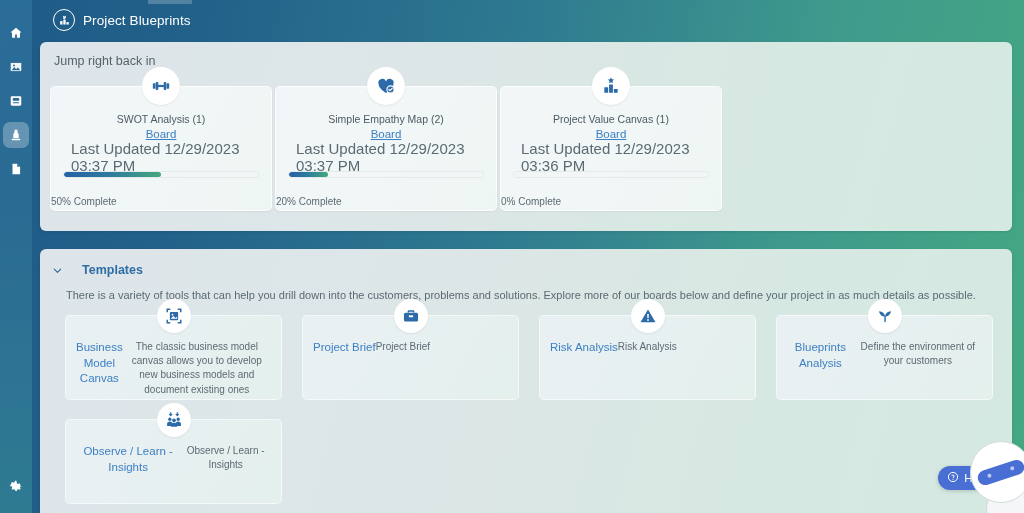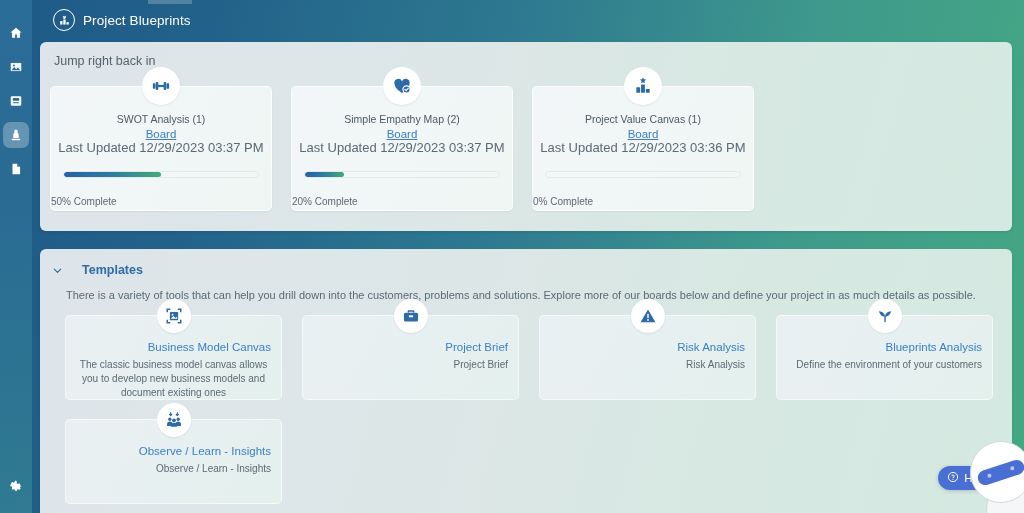--- a/index.html
+++ b/index.html
@@ -81,21 +81,21 @@
 
   #recent-heading {
     position: absolute; left: 14px; top: 12px;
     font-size: 12.5px; color: #55636b;
   }
 
   
   #recent-row {
     position: absolute; left: 10px; top: 44px;
     width: 952px;
-    display: flex; gap: 19px;
+    display: flex; gap: 3px;
   }
   .rcard {
     position: relative;
     width: 222px; height: 125px;
     background: linear-gradient(120deg, #f2f6f8 0%, #f1f6f6 55%, #eef6f3 100%);
     border: 1px solid rgba(255,255,255,0.75);
     border-radius: 5px;
     box-shadow: 0 1px 2px rgba(0,0,0,0.05);
     display: flex; flex-direction: column; align-items: center;
     padding-top: 26px;
@@ -104,21 +104,21 @@
     position: absolute; top: -20px; left: 50%;
     transform: translateX(-50%);
     width: 38px; height: 38px; border-radius: 50%;
     background: #ffffff;
     display: flex; align-items: center; justify-content: center;
     color: #2c6aa8;
     box-shadow: 0 1px 2px rgba(0,0,0,0.07);
   }
   .rcard-title { font-size: 10.5px; color: #4b5a63; margin-bottom: 3px; }
   .rcard-link  { font-size: 11.5px; color: #3b7fc4; margin-bottom: 0; }
-  .rcard-meta  { font-size: 13px; color: #5b6a73; }
+  .rcard-meta  { font-size: 15px; color: #5b6a73; padding-left: 20px; }
   .pbar-wrap {
     position: absolute; left: 12px; right: 12px; bottom: 32px;
     height: 7px; border-radius: 4px;
     background: #f3f6f6;
     border: 1px solid #e3eaea;
     overflow: hidden;
   }
   .pbar-fill {
     height: 100%;
     background: linear-gradient(90deg, #2462a5 0%, #2e79a0 45%, #44a87c 100%);
@@ -144,21 +144,21 @@
     position: absolute; left: 25px; top: 66px;
     width: 930px;
     display: flex; flex-wrap: wrap; gap: 19px 20px;
   }
   .tcard {
     position: relative;
     width: 217px; height: 85px;
     background: linear-gradient(120deg, #e9f0f3 0%, #e7f0f0 55%, #e3f0ec 100%);
     border: 1px solid rgba(255,255,255,0.6);
     border-radius: 5px;
-    display: flex; flex-direction: column; align-items: flex-end;
+    display: flex; align-items: flex-start;
     padding: 24px 10px 0 10px;
     text-align: center;
   }
   .tcard-badge {
     position: absolute; top: -17px; left: 50%;
     transform: translateX(-50%);
     width: 34px; height: 34px; border-radius: 50%;
     background: #ffffff;
     display: flex; align-items: center; justify-content: center;
     color: #2c6aa8;

